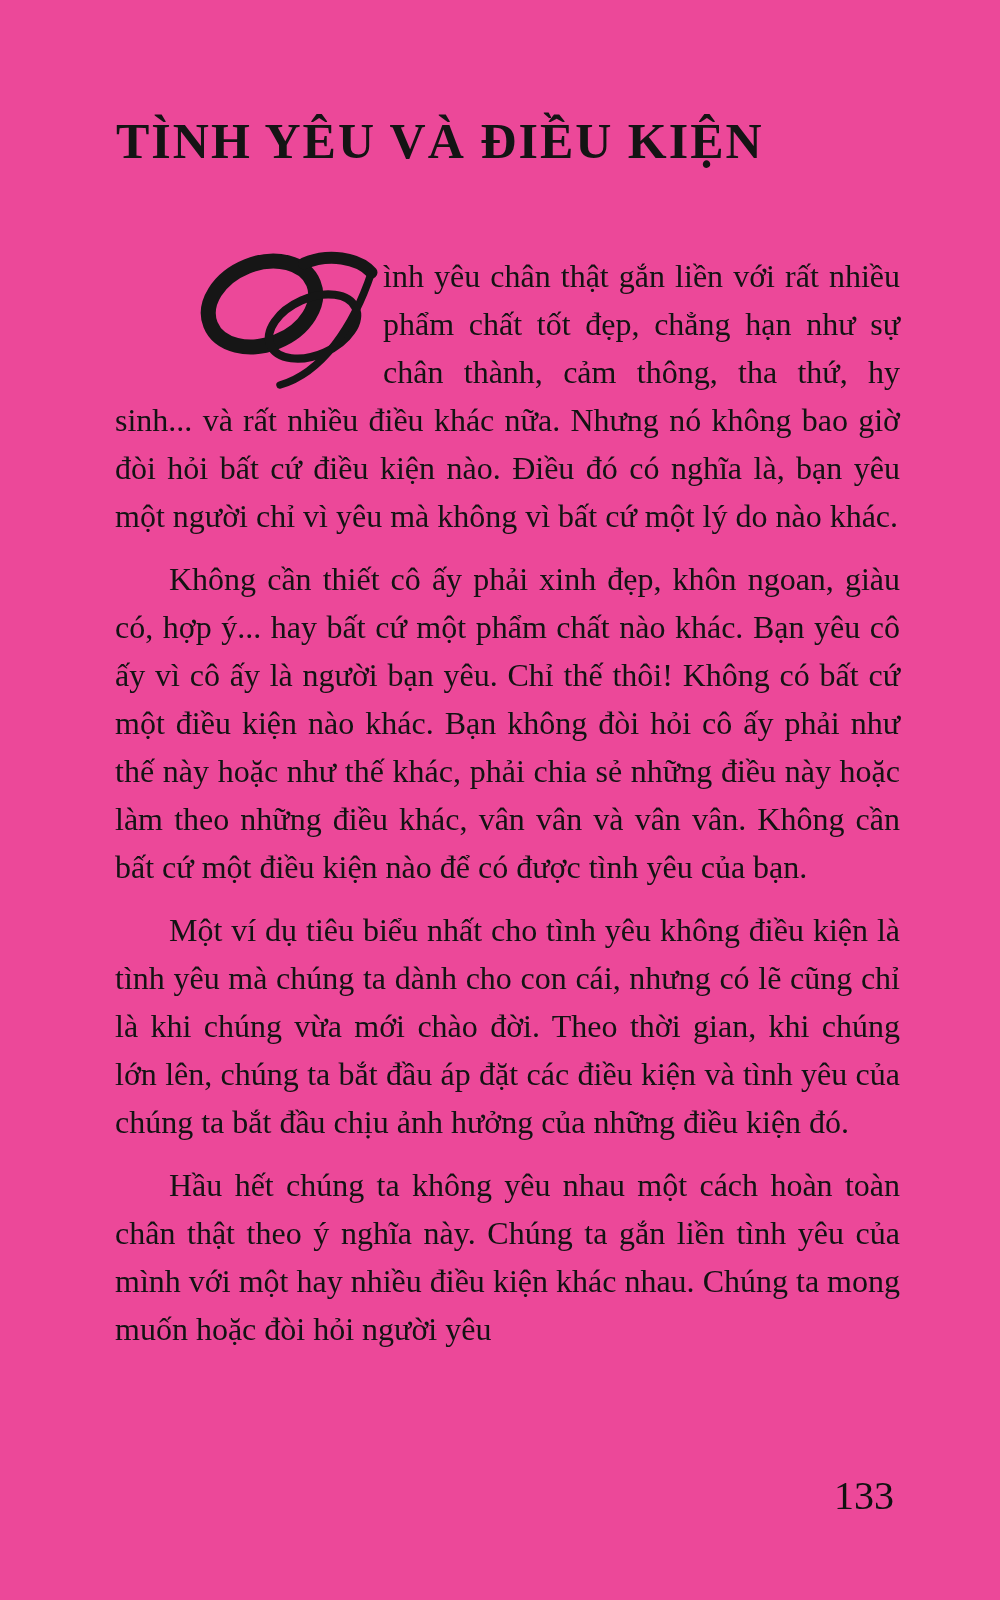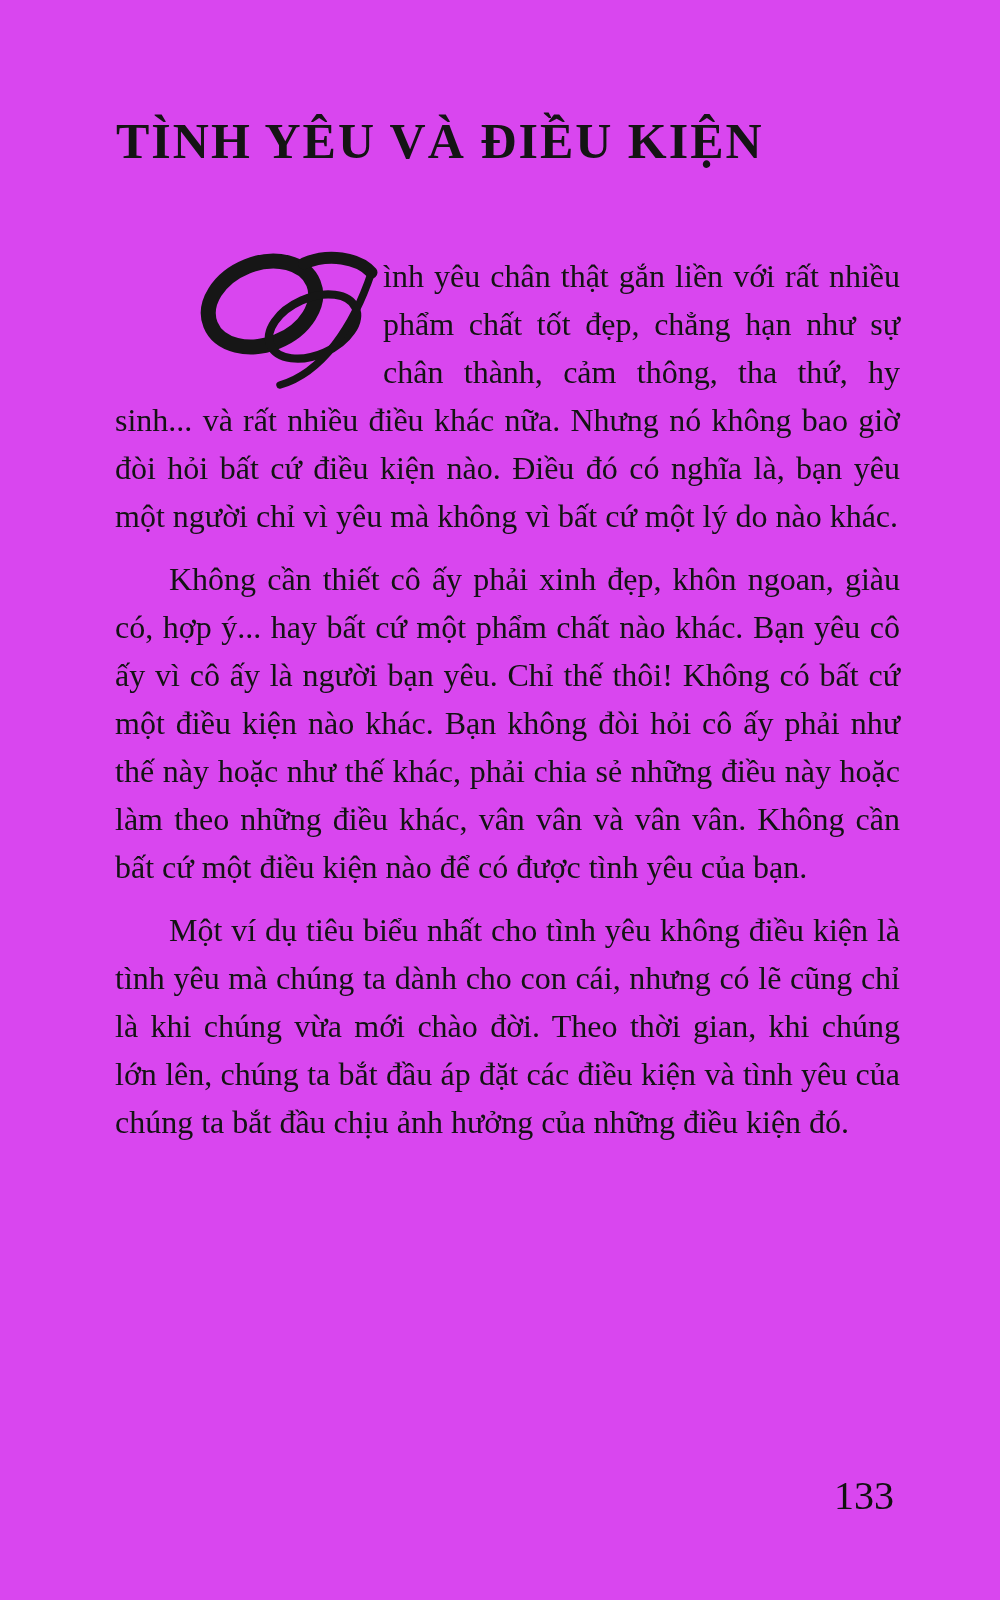--- a/index.html
+++ b/index.html
@@ -4,21 +4,21 @@
 <style>
   html, body {
     margin: 0;
     padding: 0;
     background: #ffffff;
   }
   .sheet {
     position: relative;
     width: 1000px;
     height: 1600px;
-    background: #d946ef;
+    background: #ec4899;
     color: #121212;
     font-family: "Liberation Serif", "DejaVu Serif", serif;
     overflow: hidden;
   }
   .chapter-title {
     position: absolute;
     left: 116px;
     top: 112px;
     margin: 0;
     font-size: 50px;
@@ -96,18 +96,19 @@
         </svg>
         <span class="visually-hidden">T</span>
       </span>
       <span>ình yêu chân thật gắn liền với rất nhiều phẩm chất tốt đẹp, chẳng hạn như sự chân thành, cảm thông, tha thứ, hy sinh... và rất nhiều điều khác nữa. Nhưng nó không bao giờ đòi hỏi bất cứ điều kiện nào. Điều đó có nghĩa là, bạn yêu một người chỉ vì yêu mà không vì bất cứ một lý do nào khác.</span>
     </p>
 
     <p class="para">Không cần thiết cô ấy phải xinh đẹp, khôn ngoan, giàu có, hợp ý... hay bất cứ một phẩm chất nào khác. Bạn yêu cô ấy vì cô ấy là người bạn yêu. Chỉ thế thôi! Không có bất cứ một điều kiện nào khác. Bạn không đòi hỏi cô ấy phải như thế này hoặc như thế khác, phải chia sẻ những điều này hoặc làm theo những điều khác, vân vân và vân vân. Không cần bất cứ một điều kiện nào để có được tình yêu của bạn.</p>
 
     <p class="para">Một ví dụ tiêu biểu nhất cho tình yêu không điều kiện là tình yêu mà chúng ta dành cho con cái, nhưng có lẽ cũng chỉ là khi chúng vừa mới chào đời. Theo thời gian, khi chúng lớn lên, chúng ta bắt đầu áp đặt các điều kiện và tình yêu của chúng ta bắt đầu chịu ảnh hưởng của những điều kiện đó.</p>
 
+    <p class="para">Hầu hết chúng ta không yêu nhau một cách hoàn toàn chân thật theo ý nghĩa này. Chúng ta gắn liền tình yêu của mình với một hay nhiều điều kiện khác nhau. Chúng ta mong muốn hoặc đòi hỏi người yêu</p>
 
   </div>
 
   <div class="page-number">133</div>
 
 </div>
 
 </body></html>

